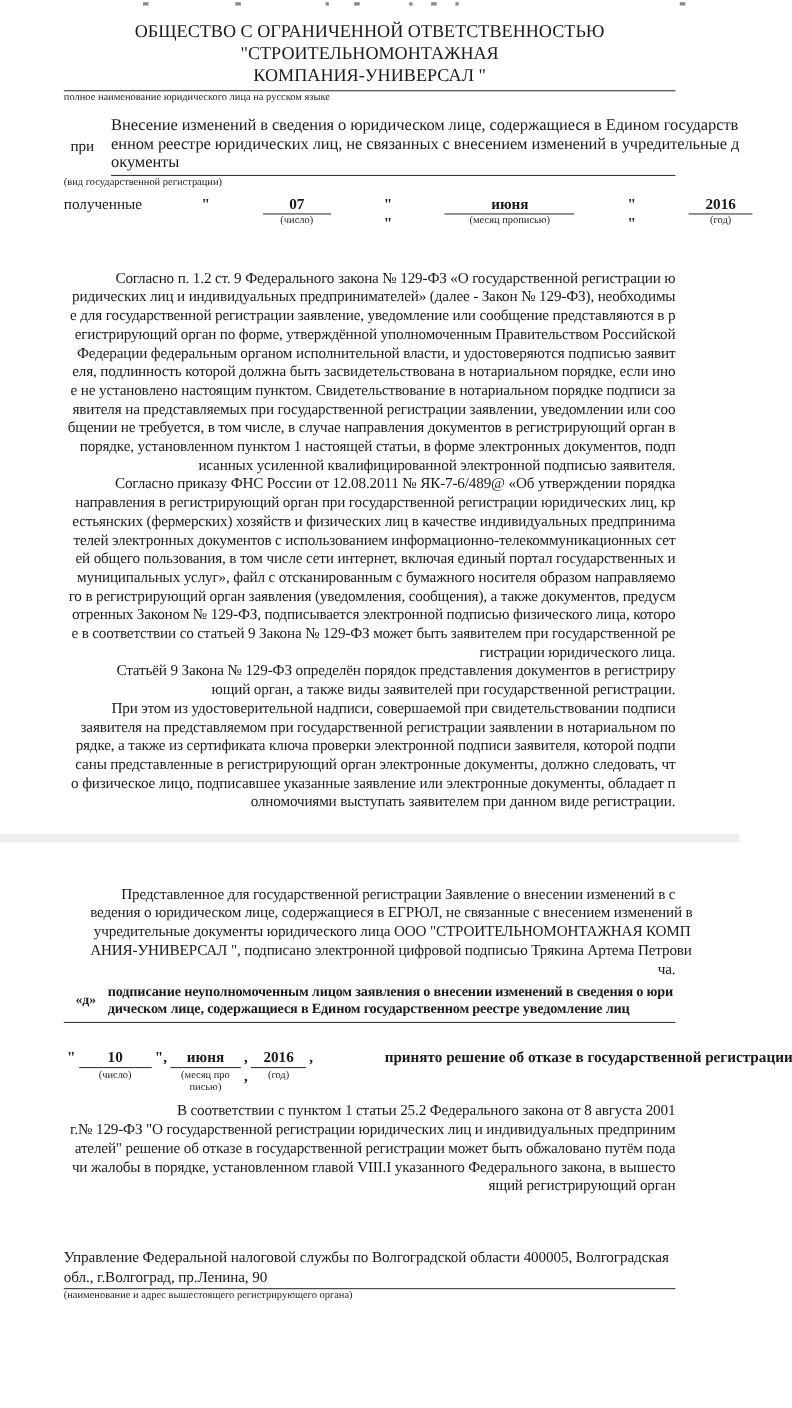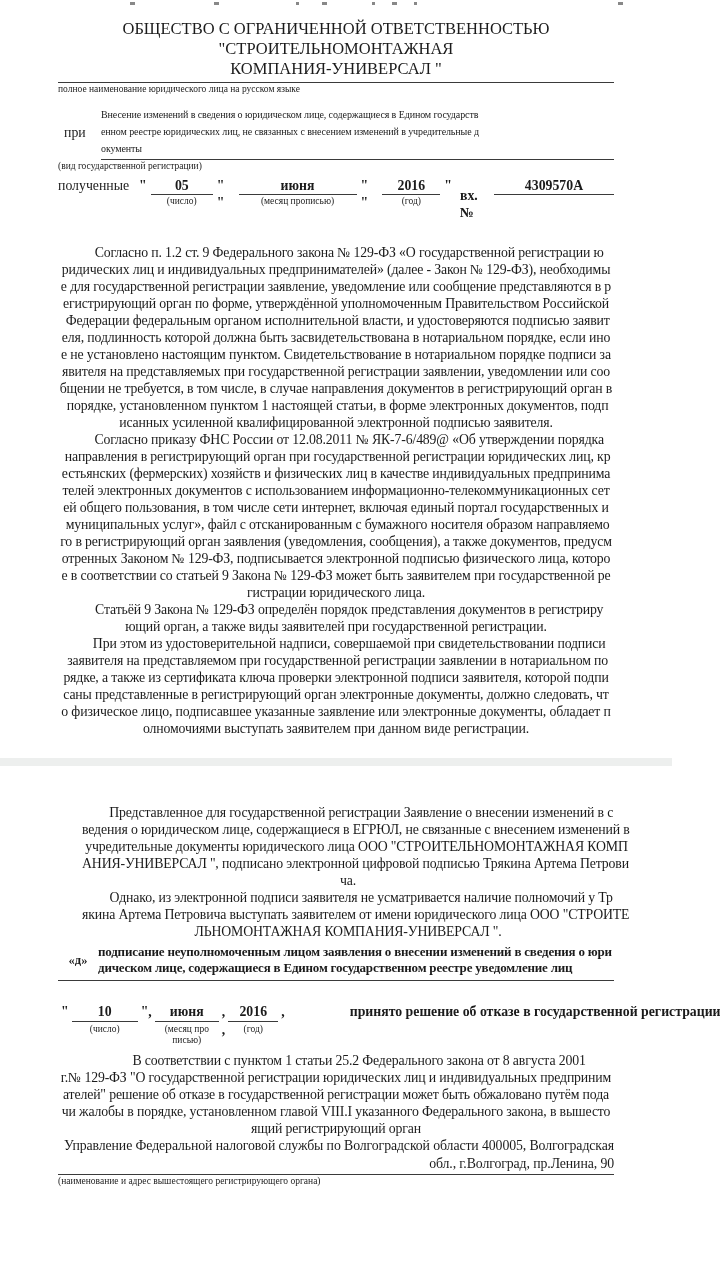--- a/index.html
+++ b/index.html
@@ -25,37 +25,37 @@
   .company{
     margin-top:10px;text-align:center;font-size:16.5px;line-height:20px;
     white-space:pre-wrap;border-bottom:1.5px solid #3a3a3a;padding-bottom:3px;
   }
   .caption{font-size:9.5px;line-height:11px;color:#222;}
   .caption.under{margin-top:1px;}
 
   .regtype-wrap{position:relative;margin-top:11px;}
   .regtype-prefix{position:absolute;left:6px;top:19px;font-size:13.8px;}
   .regtype{
-    margin-left:43px;font-size:10px;line-height:17px;white-space:pre;
+    margin-left:43px;font-size:15px;line-height:17px;white-space:pre;
     border-bottom:1.5px solid #3a3a3a;padding-bottom:2px;letter-spacing:-0.1px;
   }
 
-  .received-row{display:flex;align-items:flex-start;margin-top:5px;font-size:13.8px;line-height:17px;}
+  .received-row{display:flex;align-items:flex-start;margin-top:5px;font-size:13.8px;line-height:17px;gap:44px;}
   .received-label{margin-right:6px;}
   .q{font-weight:bold;margin:0 4px;}
   .field{display:inline-block;text-align:center;vertical-align:top;}
   .field .val{display:block;font-weight:bold;border-bottom:1.5px solid #3a3a3a;padding:0 8px;min-height:17px;}
   .field .fcap{display:block;font-size:9.5px;line-height:10.5px;color:#222;margin-top:1px;white-space:pre-wrap;}
   .f-day{min-width:62px;}
   .f-month{min-width:118px;}
   .f-year{min-width:58px;}
   .f-num{min-width:120px;}
   .vhlabel{font-weight:bold;margin:10px 4px;}
 
-  .para{font-size:13.8px;line-height:17px;white-space:pre;text-align:center;letter-spacing:-0.15px;}
+  .para{font-size:13.8px;line-height:17px;white-space:pre;text-align:right;letter-spacing:-0.15px;}
   .paragraphs{margin-top:13px;}
   .p-gap{margin-top:17px;}
 
   .pagebreak{height:8px;background:#edefee;margin-top:21px;}
   .page2 .paragraphs{margin-top:38px;margin-left:24px;}
 
   .punkt{
     display:flex;align-items:center;margin-top:4px;
     border-bottom:1.5px solid #3a3a3a;padding-bottom:4px;
   }
@@ -67,22 +67,22 @@
   .dfield{display:inline-block;text-align:center;}
   .dfield .val{display:block;font-weight:bold;border-bottom:1.5px solid #3a3a3a;padding:0 10px;}
   .dfield .fcap{display:block;font-size:9.5px;line-height:10.5px;color:#222;margin-top:2px;white-space:pre-wrap;}
   .d-day{min-width:66px;}
   .d-month{min-width:64px;}
   .d-year{min-width:50px;}
   .decision-statement{font-weight:bold;margin-left:62px;white-space:nowrap;}
 
   .appeal{margin-top:7px;}
   .authority{
-    font-size:13.8px;line-height:17.5px;white-space:pre-wrap;text-align:right;
-    border-bottom:1.5px solid #3a3a3a;padding-bottom:2px;letter-spacing:-0.1px;
+    font-size:13.8px;line-height:17.5px;white-space:pre-wrap;text-align:left;
+    border-bottom:1.5px solid #3a3a3a;padding-bottom:2px;letter-spacing:-0.1px;margin-top:48px;
   }
 </style>
 </head>
 <body>
 
 <div class="sheet">
 
   <div class="cutoff">
     <span></span>
       <span></span>
@@ -105,21 +105,21 @@
       <div class="regtype">Внесение изменений в сведения о юридическом лице, содержащиеся в Едином государств
 енном реестре юридических лиц, не связанных с внесением изменений в учредительные д
 окументы</div>
     </div>
     <div class="caption under">(вид государственной регистрации)</div>
 
     <div class="received-row">
       <span class="received-label">полученные</span>
       <span class="q">"</span>
       <span class="field f-day">
-        <span class="val">05</span>
+        <span class="val">07</span>
         <span class="fcap">(число)</span>
       </span>
       <span class="q">" "</span>
       <span class="field f-month">
         <span class="val">июня</span>
         <span class="fcap">(месяц прописью)</span>
       </span>
       <span class="q">" "</span>
       <span class="field f-year">
         <span class="val">2016</span>
@@ -168,23 +168,20 @@
   <div class="pagebreak"></div>
 
   <div class="content page2">
 
     <div class="paragraphs">
       <div class="para">        Представленное для государственной регистрации Заявление о внесении изменений в с
 ведения о юридическом лице, содержащиеся в ЕГРЮЛ, не связанные с внесением изменений в
  учредительные документы юридического лица ООО "СТРОИТЕЛЬНОМОНТАЖНАЯ КОМП
 АНИЯ-УНИВЕРСАЛ ", подписано электронной цифровой подписью Трякина Артема Петрови
 ча.</div>
-      <div class="para">        Однако, из электронной подписи заявителя не усматривается наличие полномочий у Тр
-якина Артема Петровича выступать заявителем от имени юридического лица ООО "СТРОИТЕ
-ЛЬНОМОНТАЖНАЯ КОМПАНИЯ-УНИВЕРСАЛ ".</div>
     </div>
 
     <div class="punkt">
       <span class="punkt-code">«д»</span>
       <span class="punkt-text">подписание неуполномоченным лицом заявления о внесении изменений в сведения о юри
 дическом лице, содержащиеся в Едином государственном реестре уведомление лиц</span>
     </div>
 
     <div class="decision-row">
       <span class="sep">"</span>

